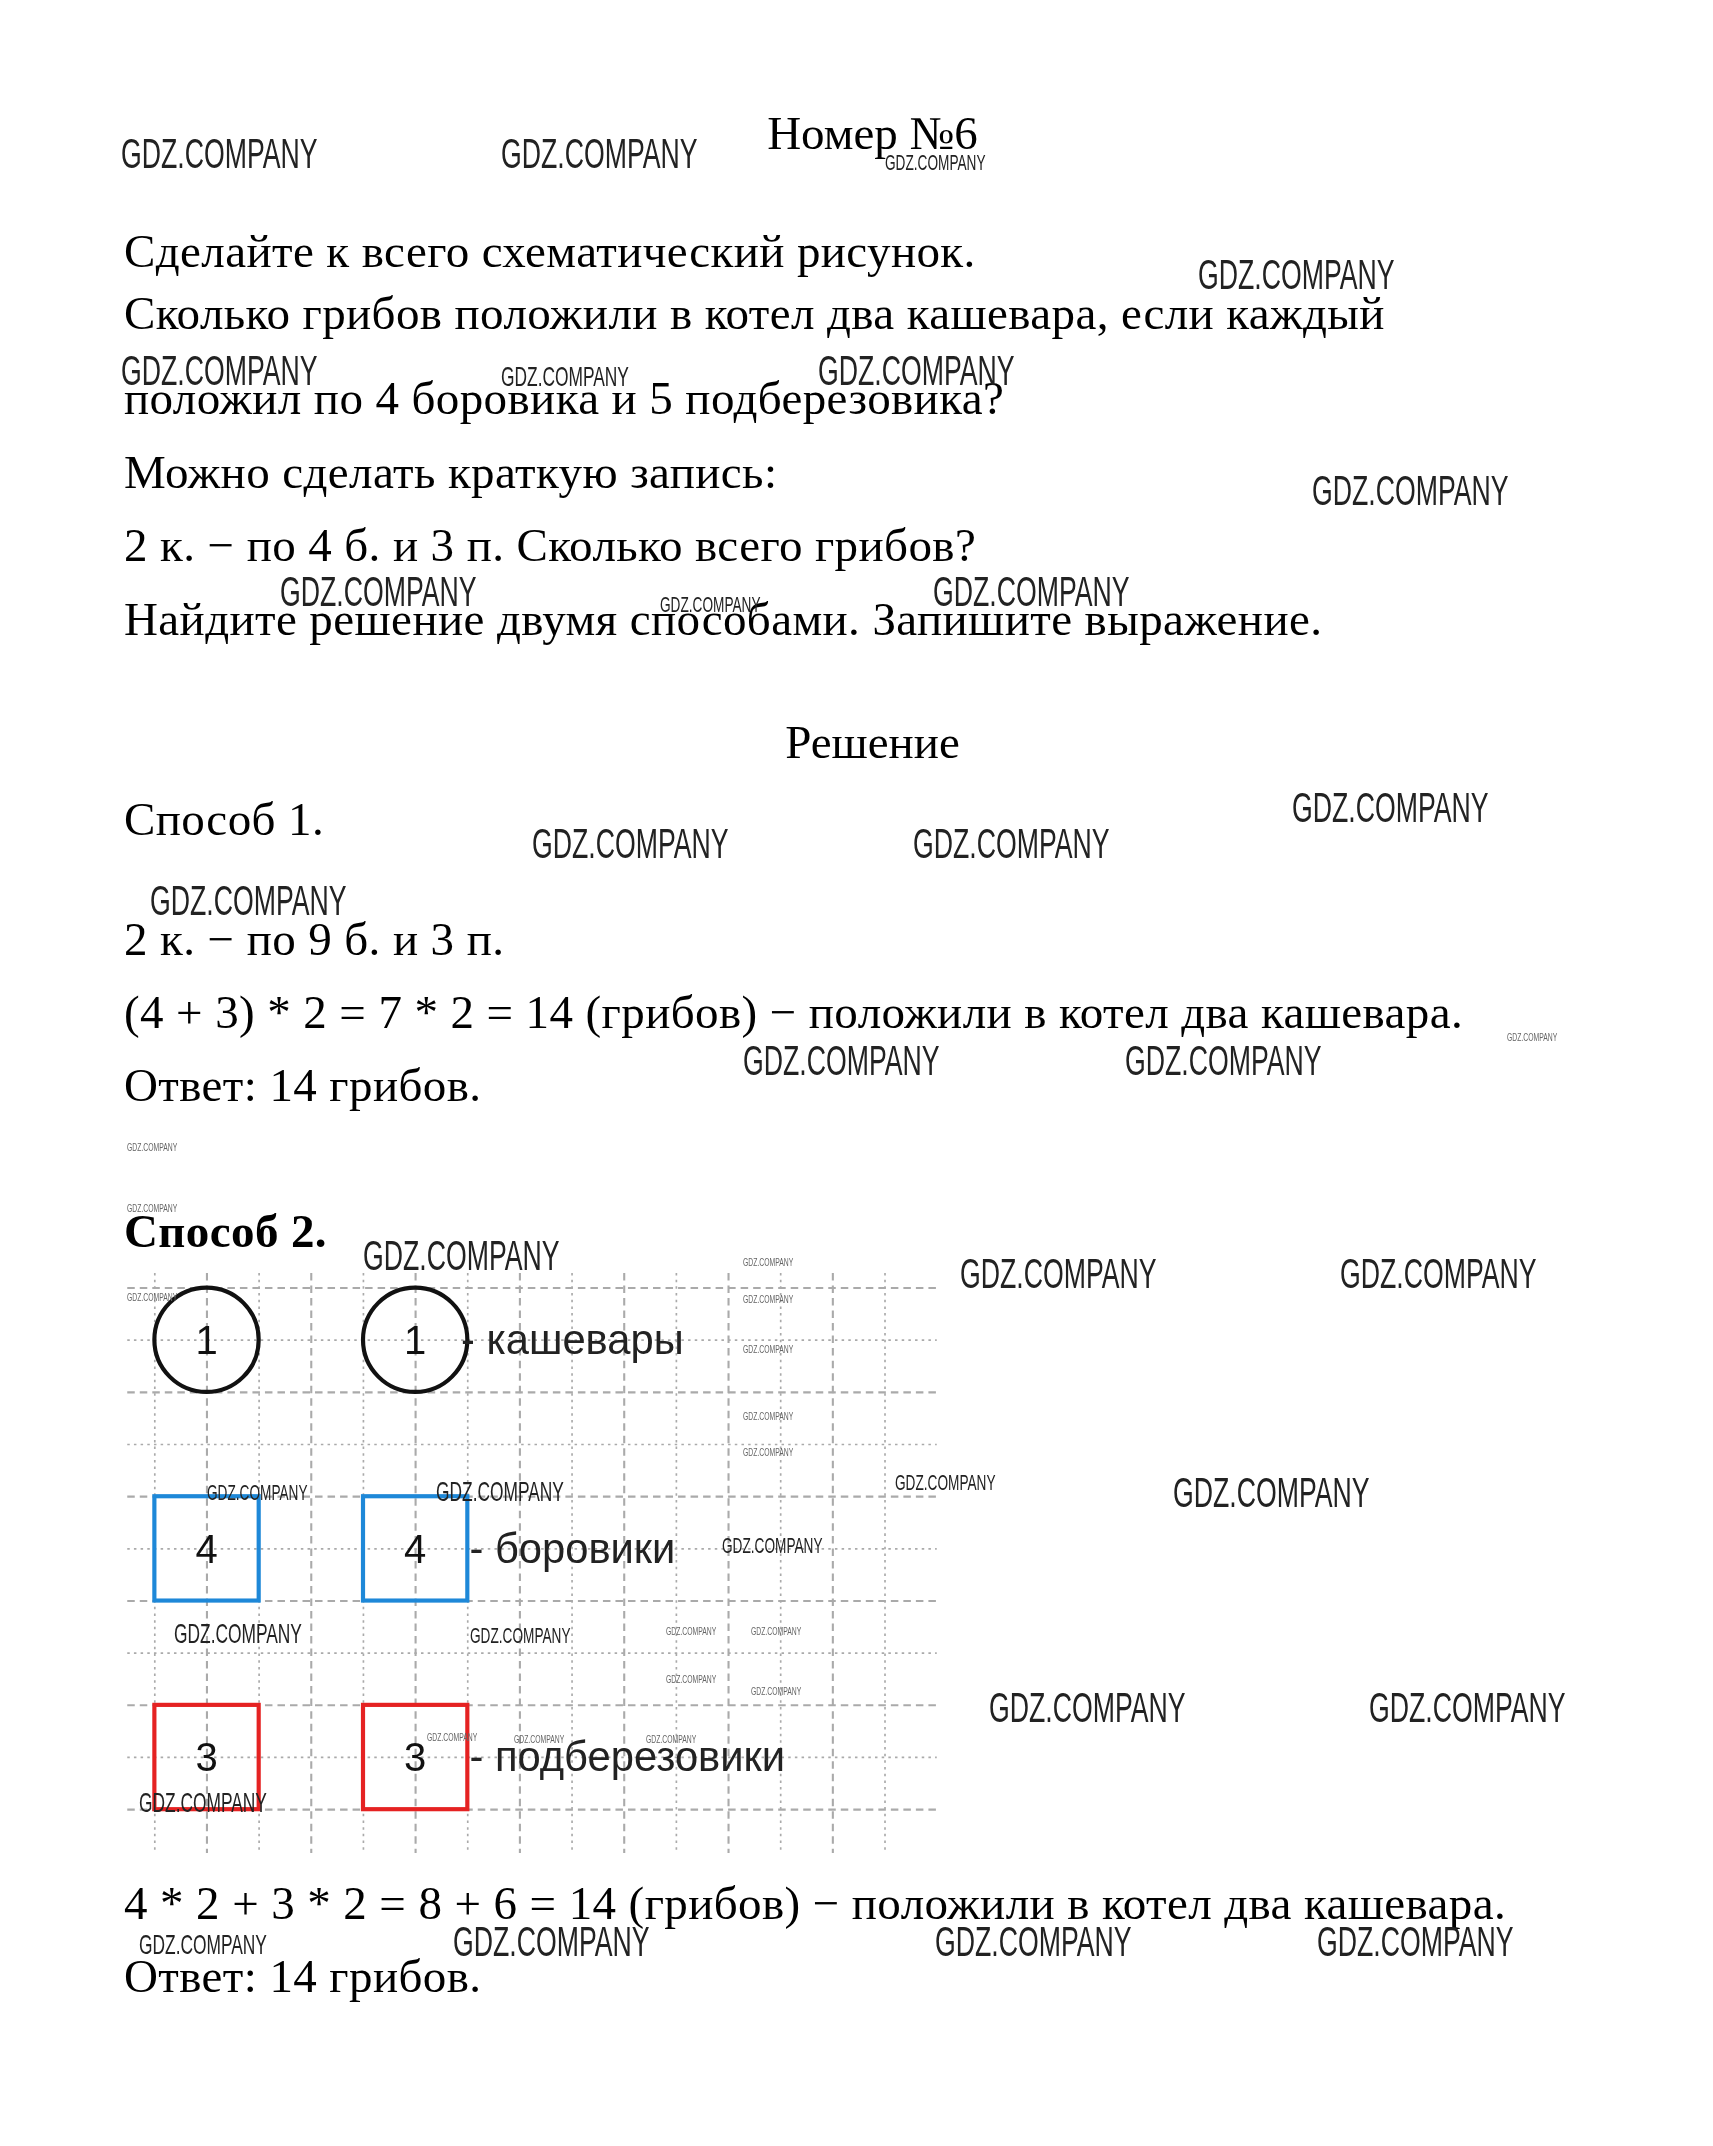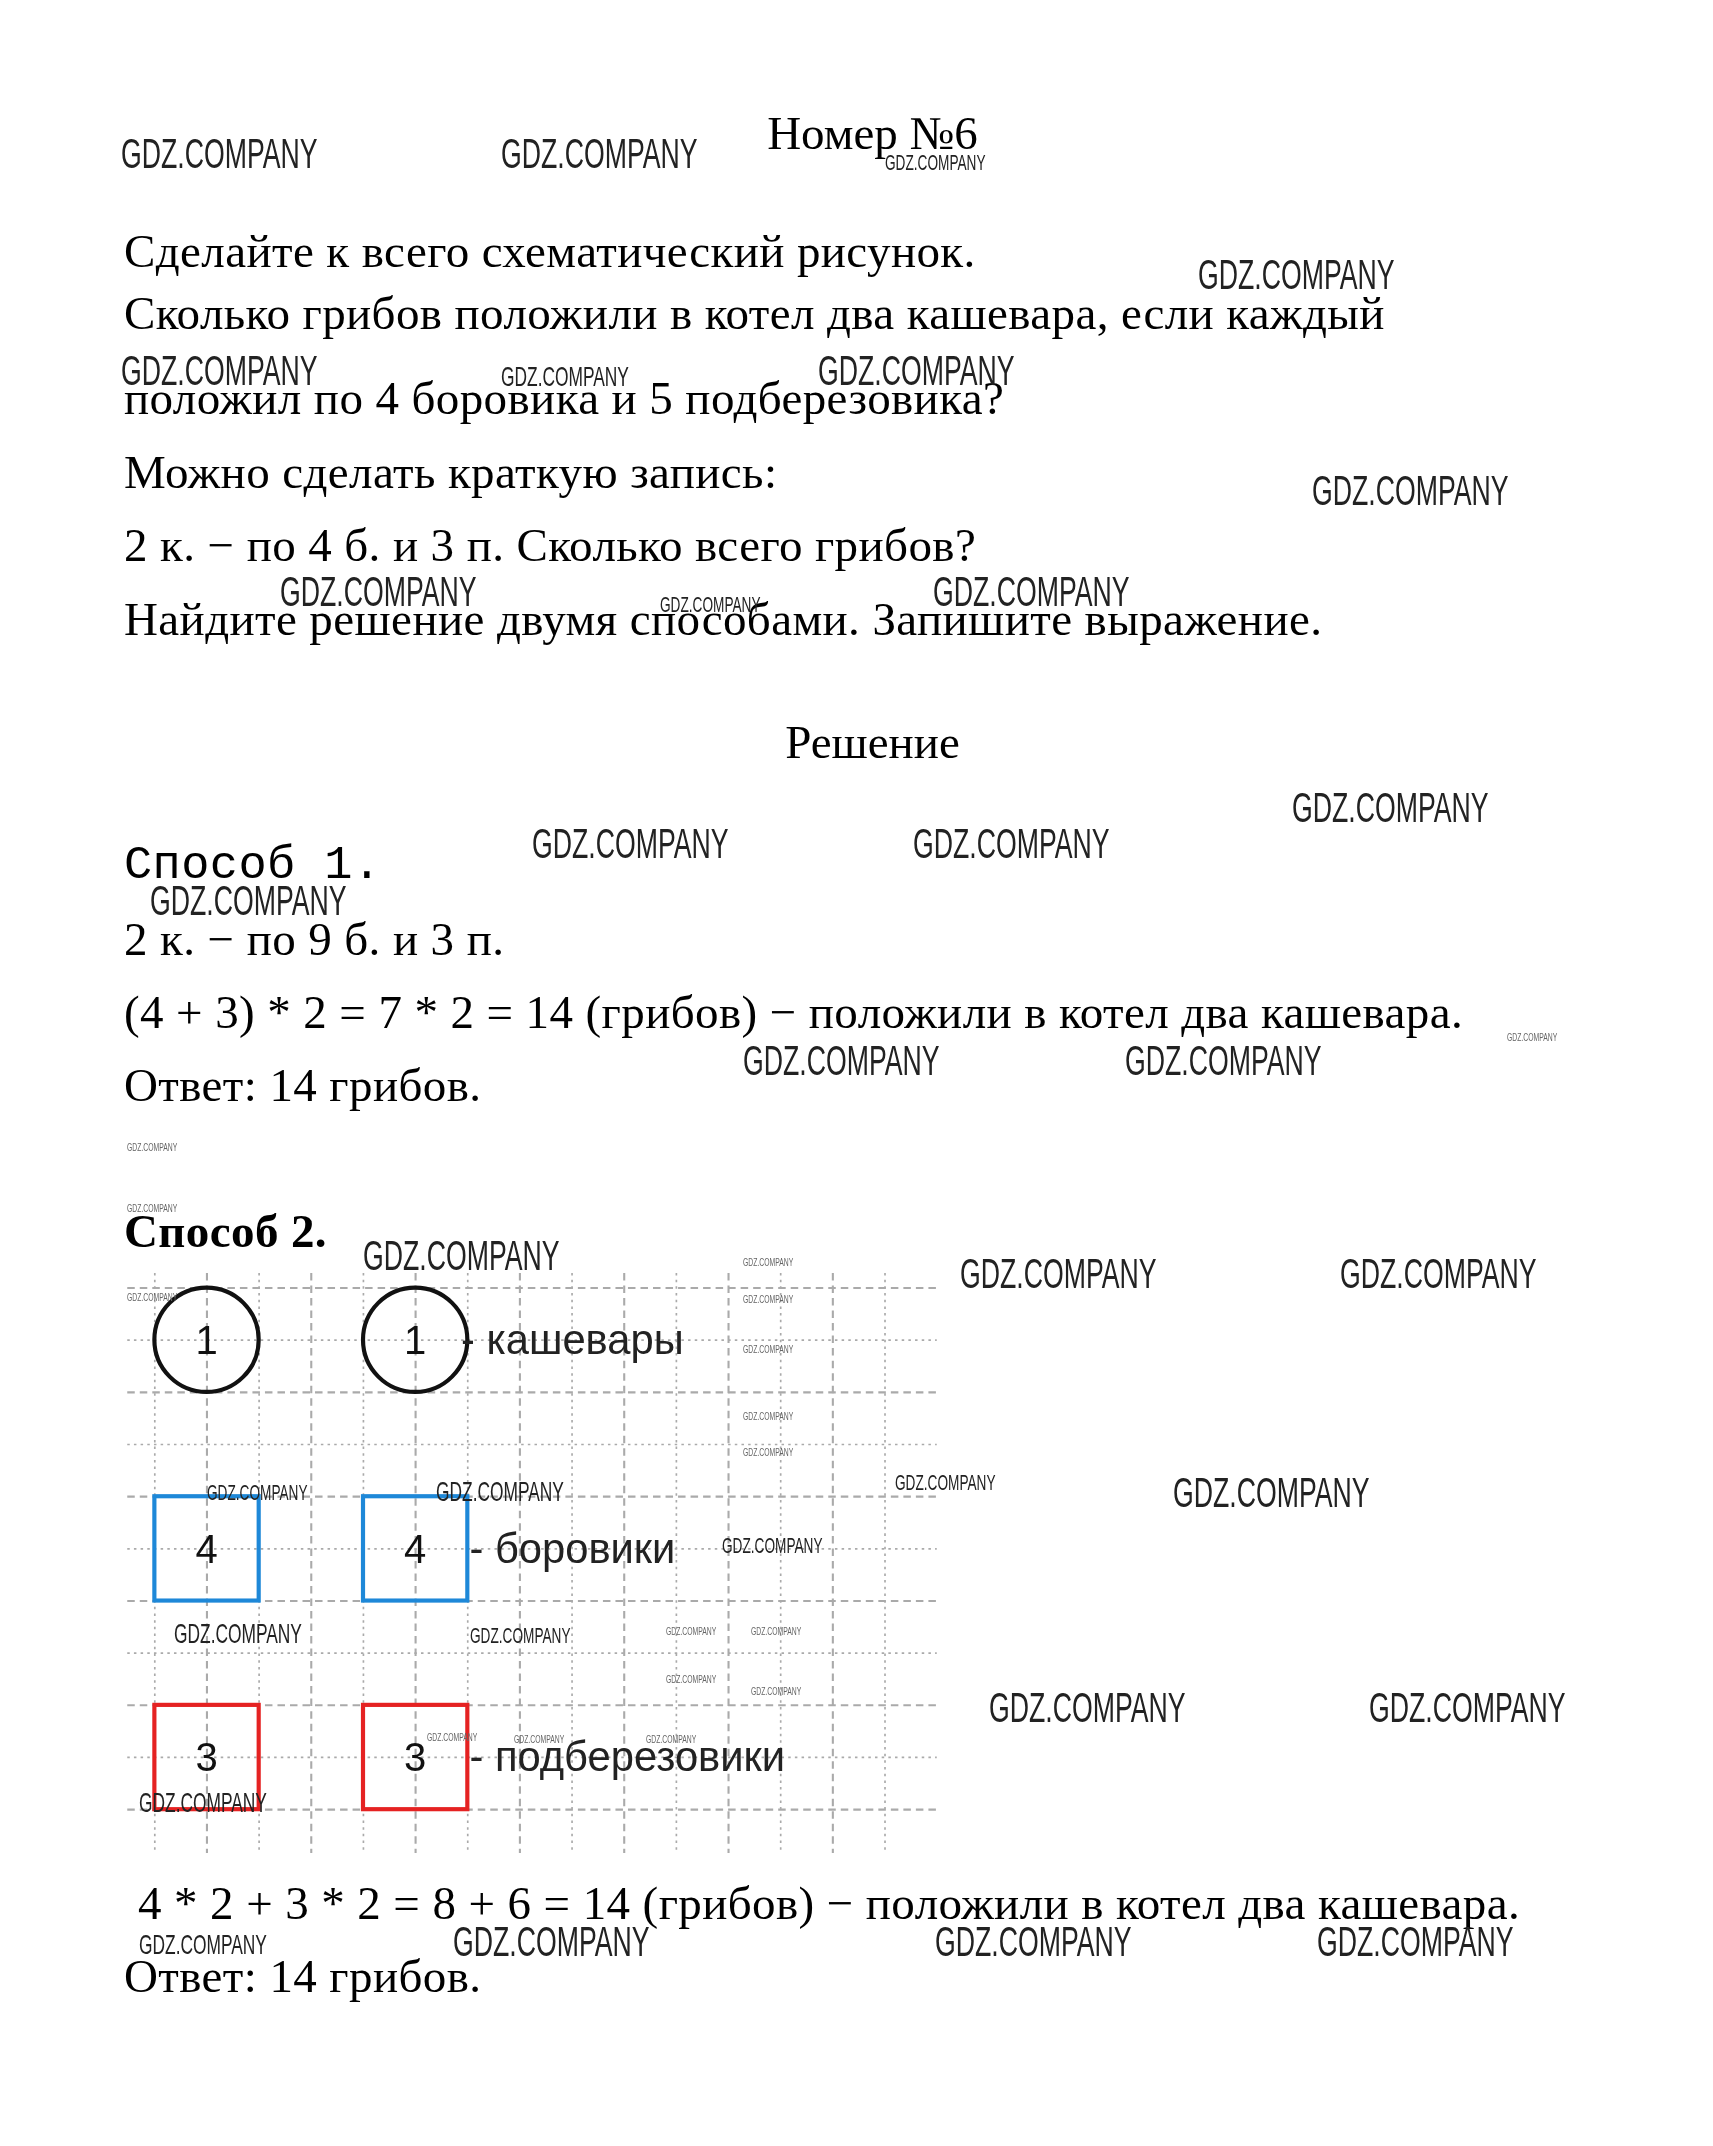--- a/index.html
+++ b/index.html
@@ -24,21 +24,21 @@
 
 <div class="line" style="top:225px;">Сделайте к всего схематический рисунок.</div>
 <div class="line" style="top:287px;">Сколько грибов положили в котел два кашевара, если каждый</div>
 <div class="line" style="top:372px;">положил по 4 боровика и 5 подберезовика?</div>
 <div class="line" style="top:446px;">Можно сделать краткую запись:</div>
 <div class="line" style="top:519px;">2 к. − по 4 б. и 3 п. Сколько всего грибов?</div>
 <div class="line" style="top:593px;">Найдите решение двумя способами. Запишите выражение.</div>
 
 <div class="title" style="top:716px;">Решение</div>
 
-<div class="line" style="top:839px;font-family:Liberation Mono, monospace;">Способ 1.</div>
+<div class="line" style="top:793px;">Способ 1.</div>
 <div class="line" style="top:913px;">2 к. − по 9 б. и 3 п.</div>
 <div class="line" style="top:986px;">(4 + 3) * 2 = 7 * 2 = 14 (грибов) − положили в котел два кашевара.</div>
 <div class="line" style="top:1059px;">Ответ: 14 грибов.</div>
 
 <div class="line" style="top:1205px;font-weight:bold;">Способ 2.</div>
 
 <svg id="diagram" width="810" height="580" xmlns="http://www.w3.org/2000/svg" viewBox="0 0 970 695">
   <g id="grid">
       <line x1="33" x2="33" y1="0" y2="695" stroke="#aaaaaa" stroke-width="2" stroke-dasharray="3 5"></line>
       <line x1="95.5" x2="95.5" y1="0" y2="695" stroke="#aaaaaa" stroke-width="2.5" stroke-dasharray="9 6"></line>
@@ -83,21 +83,21 @@
   </g>
   <g id="row-2">
     <rect id="c2a" x="32.5" y="517.5" width="125" height="125" fill="none" stroke="#e52222" stroke-width="5"></rect>
     <text id="t2a" class="diag-num" text-anchor="middle" x="95" y="597">3</text>
     <rect id="c2b" x="282.5" y="517.5" width="125" height="125" fill="none" stroke="#e52222" stroke-width="5"></rect>
     <text id="t2b" class="diag-num" text-anchor="middle" x="345" y="597">3</text>
     <text id="l2" class="diag-label" x="410" y="597">- подберезовики</text>
   </g>
 </svg>
 
-<div class="line" style="top:1877px;margin-left:14px;">4 * 2 + 3 * 2 = 8 + 6 = 14 (грибов) − положили в котел два кашевара.</div>
+<div class="line" style="top:1877px;">4 * 2 + 3 * 2 = 8 + 6 = 14 (грибов) − положили в котел два кашевара.</div>
 <div class="line" style="top:1950px;">Ответ: 14 грибов.</div>
 
 <div class="wm big" style="left:121px;top:132px;">GDZ.COMPANY</div>
 <div class="wm big" style="left:501px;top:132px;">GDZ.COMPANY</div>
 <div class="wm small" style="left:885px;top:152px;">GDZ.COMPANY</div>
 <div class="wm big" style="left:1198px;top:253px;">GDZ.COMPANY</div>
 <div class="wm big" style="left:121px;top:349px;">GDZ.COMPANY</div>
 <div class="wm mid" style="left:501px;top:363px;">GDZ.COMPANY</div>
 <div class="wm big" style="left:818px;top:349px;">GDZ.COMPANY</div>
 <div class="wm big" style="left:1312px;top:469px;">GDZ.COMPANY</div>

